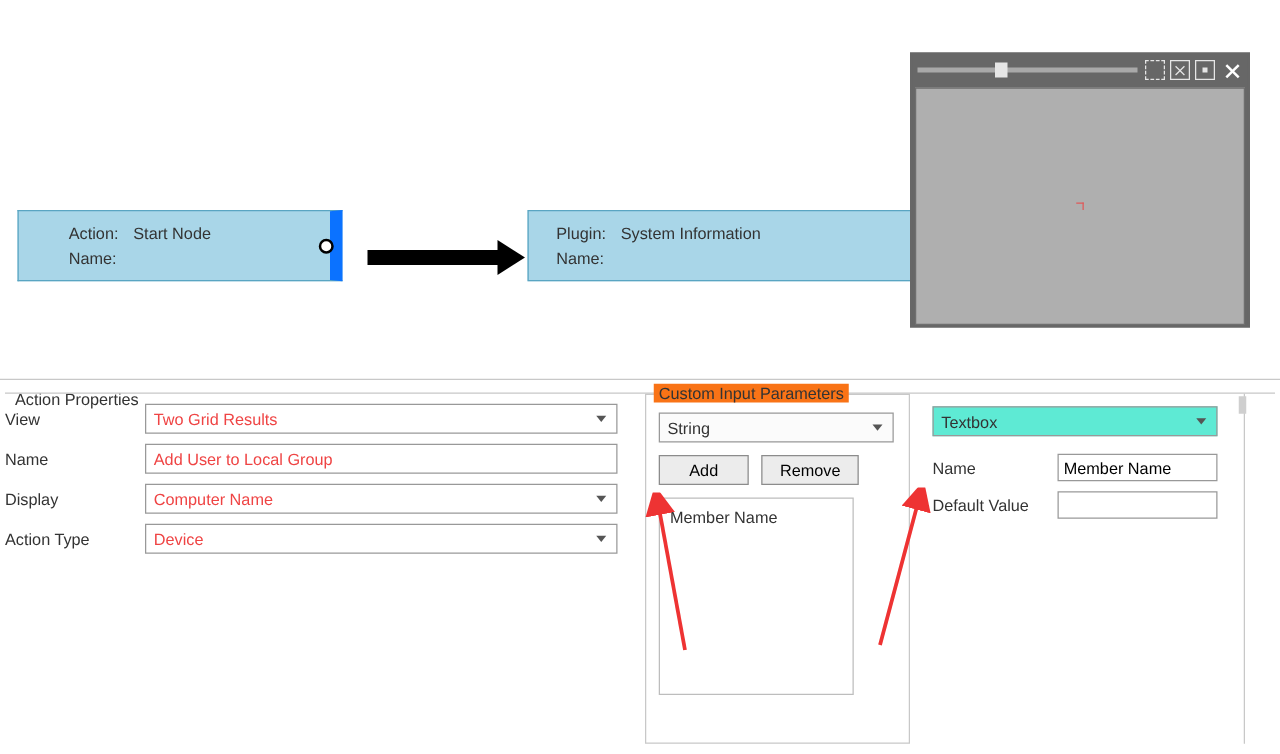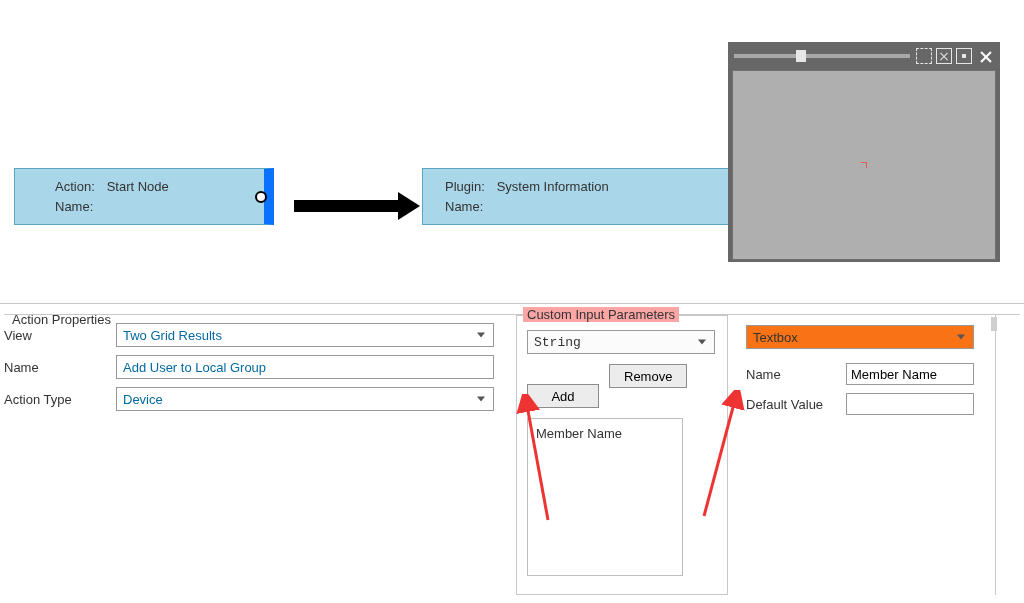--- a/index.html
+++ b/index.html
@@ -200,21 +200,21 @@
   }
   .select, .input {
     width: 378px;
     height: 24px;
     border: 1px solid #999;
     background: #fff;
     font-family: inherit;
     font-size: 13px;
     padding: 2px 22px 2px 6px;
     position: relative;
-    color: #0369a1;
+    color: #ef4444;
     display: flex;
     align-items: center;
   }
   .select { cursor: pointer; }
   .select::after {
     content: "";
     position: absolute;
     right: 8px; top: 50%;
     transform: translateY(-50%);
     width: 0; height: 0;
@@ -229,36 +229,35 @@
     position: absolute;
     left: 512px; top: 0;
     width: 212px;
     height: 280px;
     border: 1px solid #c8c8c8;
     padding: 14px 10px 6px 10px;
   }
   .cip .legend {
     position: absolute;
     top: -9px; left: 6px;
-    background: #fca5a5;
+    background: #f97316;
     padding: 0 4px;
     font-size: 13px;
   }
   .cip .small-select {
     width: 188px;
     height: 24px;
     border: 1px solid #999;
     background: #fbfbfb;
     position: relative;
     display: flex;
     align-items: center;
     padding: 0 5px 0 6px;
     font-size: 13px;
     cursor: pointer;
-    font-family: Liberation Mono, monospace;
   }
   .cip .small-select::after {
     content: "";
     position: absolute;
     right: 8px; top: 50%;
     transform: translateY(-50%);
     width: 0; height: 0;
     border-left: 4px solid transparent;
     border-right: 4px solid transparent;
     border-top: 5px solid #555;
@@ -296,21 +295,21 @@
     left: 732px; top: 0;
     width: 260px;
     border-right: 1px solid #c8c8c8;
     height: 280px;
     padding: 10px 8px 6px 10px;
   }
   .param .type-select {
     width: 228px;
     height: 24px;
     border: 1px solid #999;
-    background: #f97316;
+    background: #5eead4;
     position: relative;
     display: flex;
     align-items: center;
     padding: 0 22px 0 6px;
     font-size: 13px;
     cursor: pointer;
     margin-bottom: 14px;
   }
   .param .type-select::after {
     content: "";
@@ -436,36 +435,44 @@
       </div>
       <div class="frow">
         <span class="lbl">Name</span>
         <div class="ctrl">
           <div class="input">
             <span>Add User to Local Group</span>
           </div>
         </div>
       </div>
       <div class="frow">
+        <span class="lbl">Display</span>
+        <div class="ctrl">
+          <div class="select">
+            <span>Computer Name</span>
+          </div>
+        </div>
+      </div>
+      <div class="frow">
         <span class="lbl">Action Type</span>
         <div class="ctrl">
           <div class="select">
             <span>Device</span>
           </div>
         </div>
       </div>
     </div>
 
     <div class="cip">
       <span class="legend">Custom Input Parameters</span>
       <div class="small-select">
         <span>String</span>
       </div>
       <div class="btnrow">
-        <button class="btn" style="width:58px;margin-top:20px;">Add</button>
+        <button class="btn" style="width:58px;">Add</button>
         <button class="btn" style="width:78px;">Remove</button>
       </div>
       <div class="listbox">
         <div class="item">Member Name</div>
       </div>
     </div>
 
     <div class="param">
       <div class="type-select">
         <span>Textbox</span>

